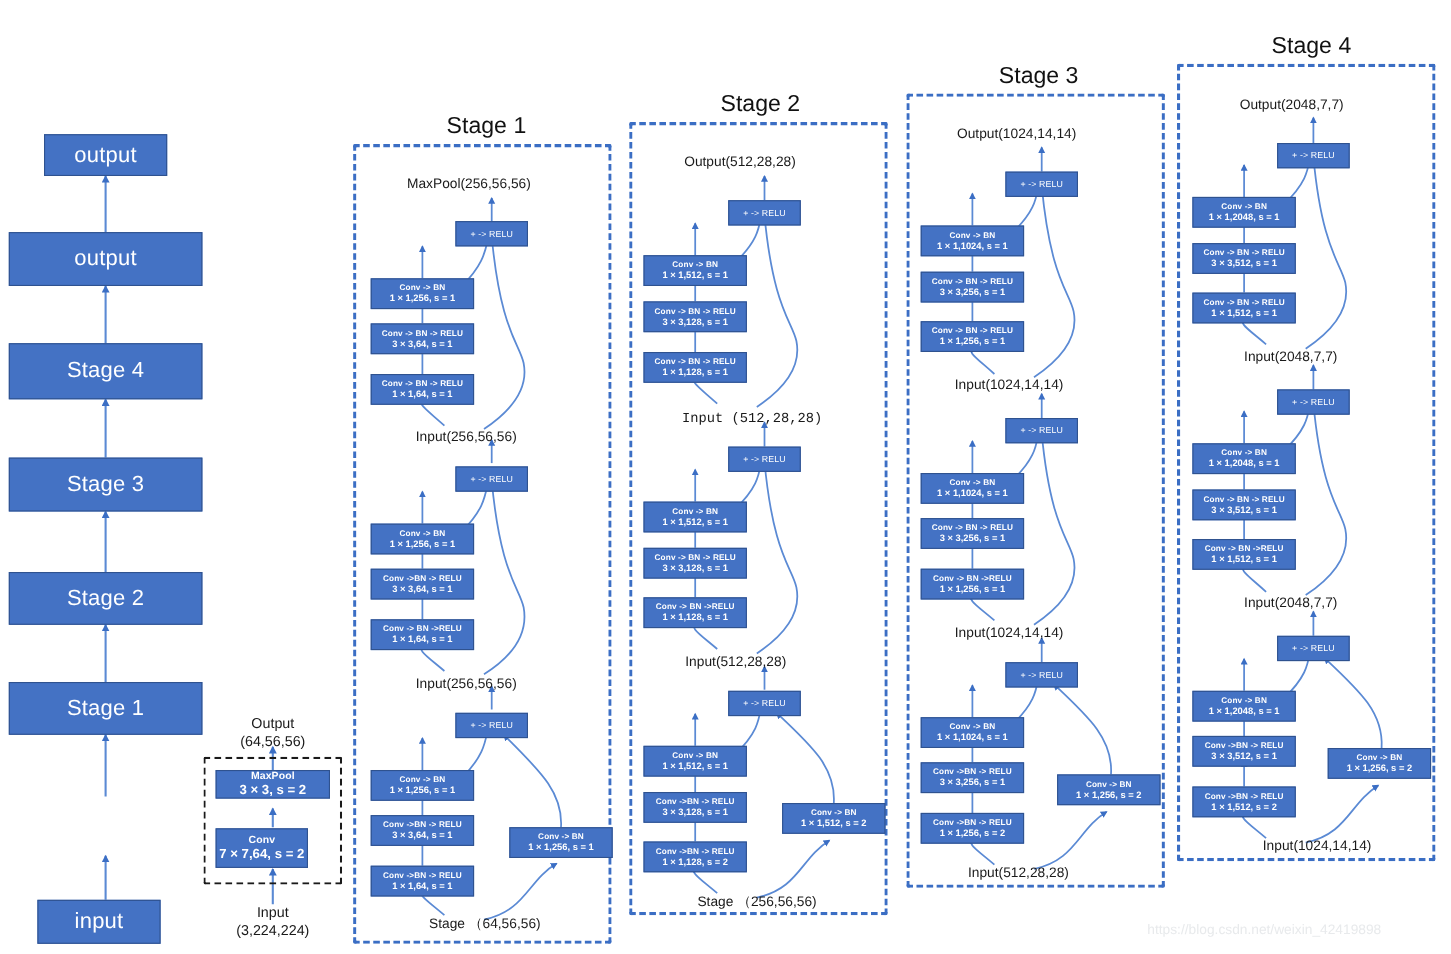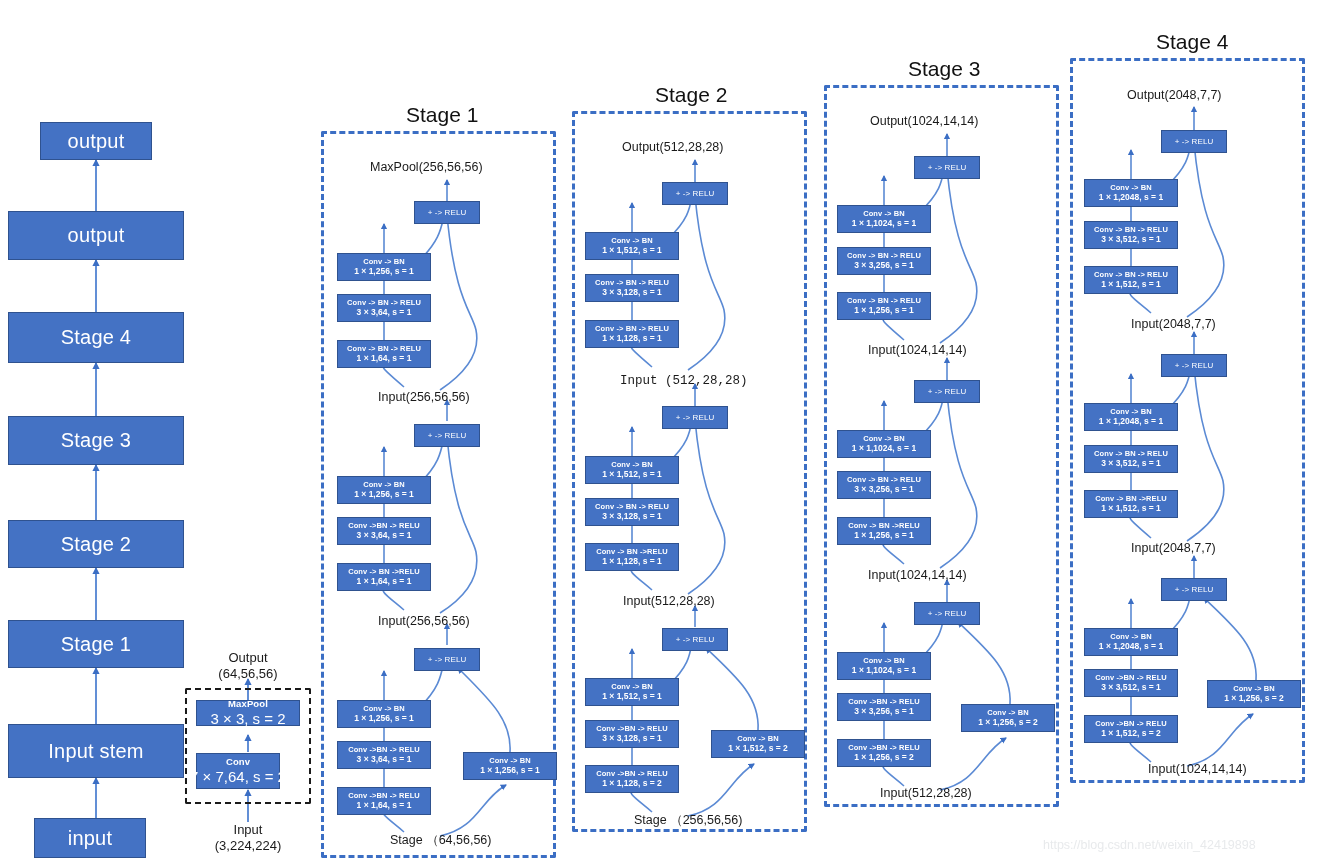--- a/index.html
+++ b/index.html
@@ -42,21 +42,21 @@
     justify-content:center;
     line-height:1.22;
     text-align:center;
   }
   .opbox .l1{font-size:7.5px;font-weight:700;letter-spacing:.1px;white-space:nowrap;}
   .opbox .l2{font-size:8.5px;font-weight:700;white-space:nowrap;}
   .opbox.single .l1{font-size:8px;font-weight:400;}
 
   
   .stembox .l1{font-size:9.5px;font-weight:600;}
-  .stembox .l2{font-size:15px;font-weight:400;}
+  .stembox .l2{font-size:12px;font-weight:700;}
 
   
   .lbl{
     color:#1a1a1a;
     font-size:12.5px;
     white-space:nowrap;
   }
   .lbl.stem{font-size:13px;text-align:center;line-height:1.25;}
   .stage-title{
     color:#111111;
@@ -231,21 +231,20 @@
   <div class="abs bigbox" style="left:8px;top:211px;width:176px;height:49px;">output</div>
 
   <div class="abs bigbox" style="left:8px;top:312px;width:176px;height:51px;">Stage 4</div>
 
   <div class="abs bigbox" style="left:8px;top:416px;width:176px;height:49px;">Stage 3</div>
 
   <div class="abs bigbox" style="left:8px;top:520px;width:176px;height:48px;">Stage 2</div>
 
   <div class="abs bigbox" style="left:8px;top:620px;width:176px;height:48px;">Stage 1</div>
 
-  <div class="abs bigbox" style="left:8px;top:724px;width:176px;height:54px;">Input stem</div>
 
   <div class="abs bigbox" style="left:34px;top:818px;width:112px;height:40px;">input</div>
 
   <div class="abs lbl stem" style="left:196px;top:650px;width:104px;">
     <div>Output</div>
     <div>(64,56,56)</div>
   </div>
 
   <div class="abs dashframe thin" style="left:185px;top:688px;width:126px;height:116px;"></div>
 

